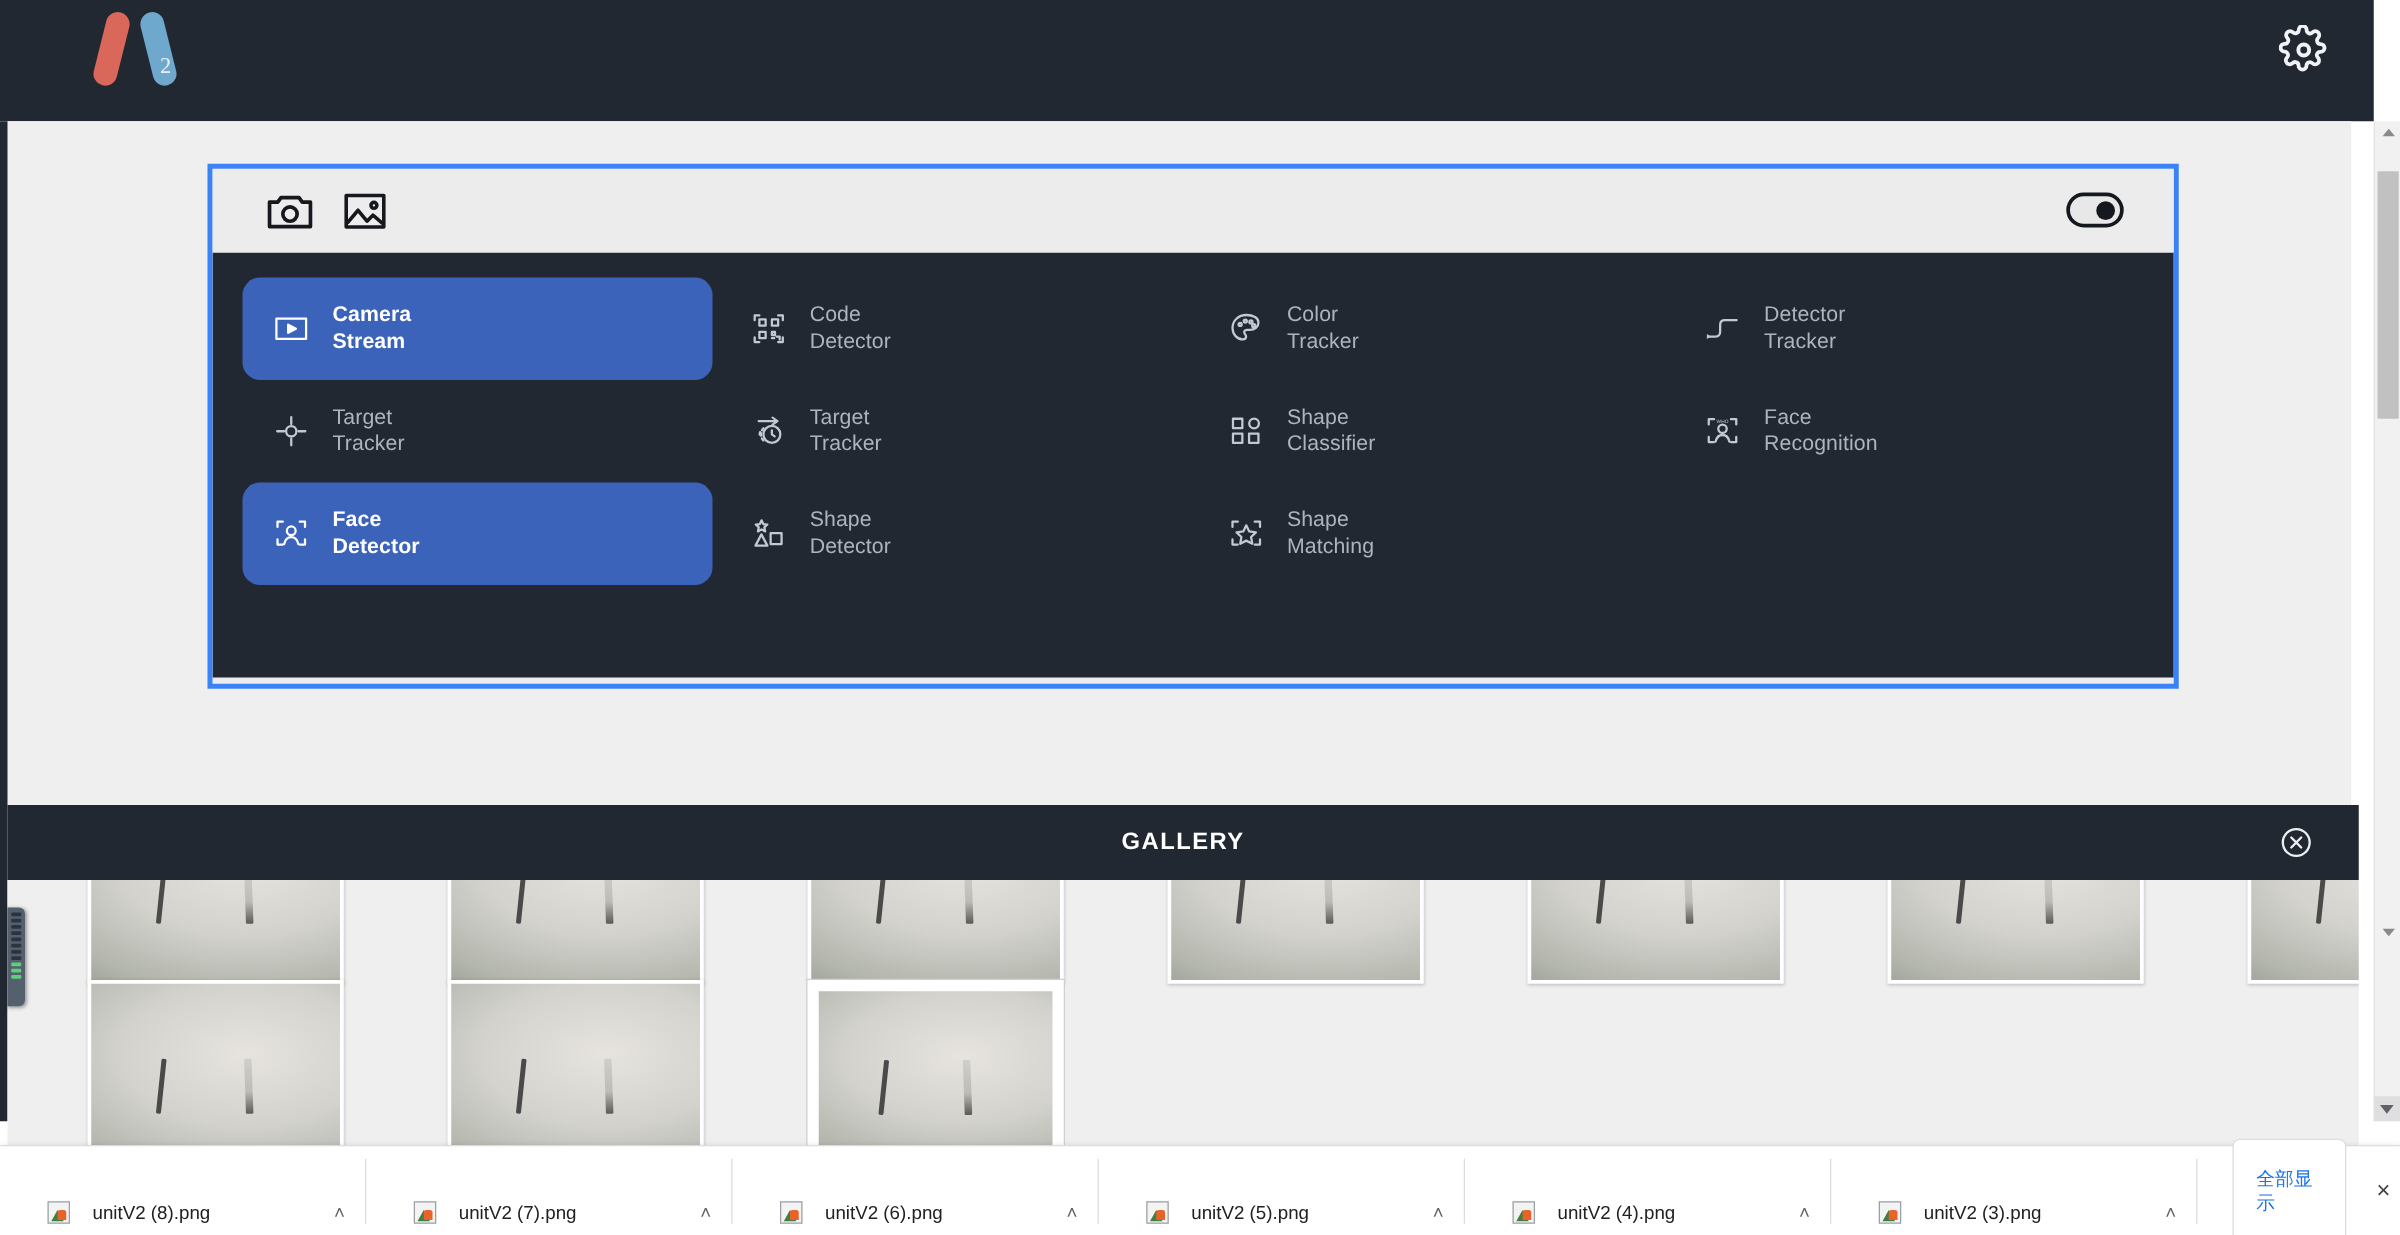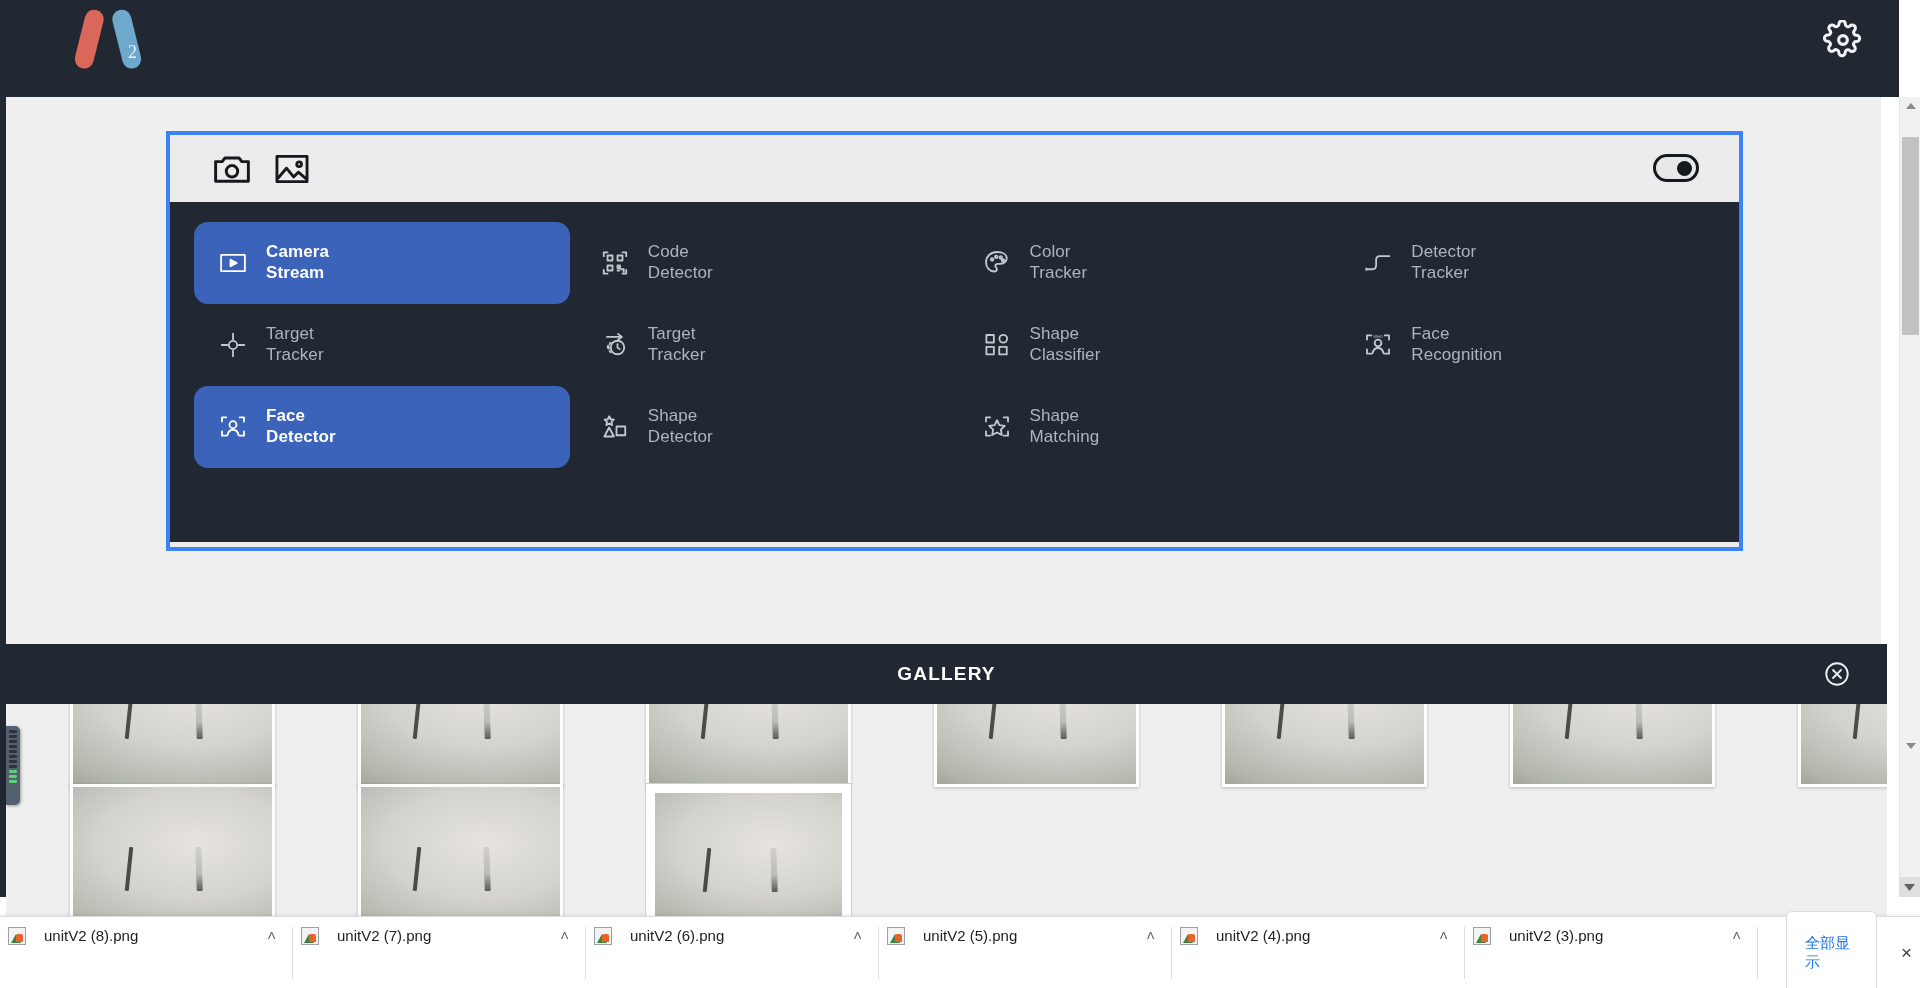--- a/index.html
+++ b/index.html
@@ -216,22 +216,22 @@
   
   .dlbar {
     position: absolute; left: 0; top: 916px;
     width: 1920px; height: 72px;
     background: #ffffff;
     border-top: 1px solid #dadce0;
     display: flex; align-items: center;
     box-shadow: 0 -1px 4px rgba(0,0,0,.08);
   }
   .dlitem {
-    display: flex; align-items: flex-start;
-    height: 52px; padding: 0 16px 0 8px; min-width: 293px;
+    display: flex; align-items: flex-end;
+    height: 52px; padding: 0 16px 0 38px; min-width: 293px;
     border-right: 1px solid #dadce0;
     cursor: pointer;
   }
   .dlitem .fic {
     width: 18px; height: 18px; flex: 0 0 18px;
     border: 1px solid #9aa0a6; background: #f3f3f3;
     position: relative; overflow: hidden;
   }
   .dlitem .fic::before {
     content: ""; position: absolute; left: 2px; bottom: 1px;

